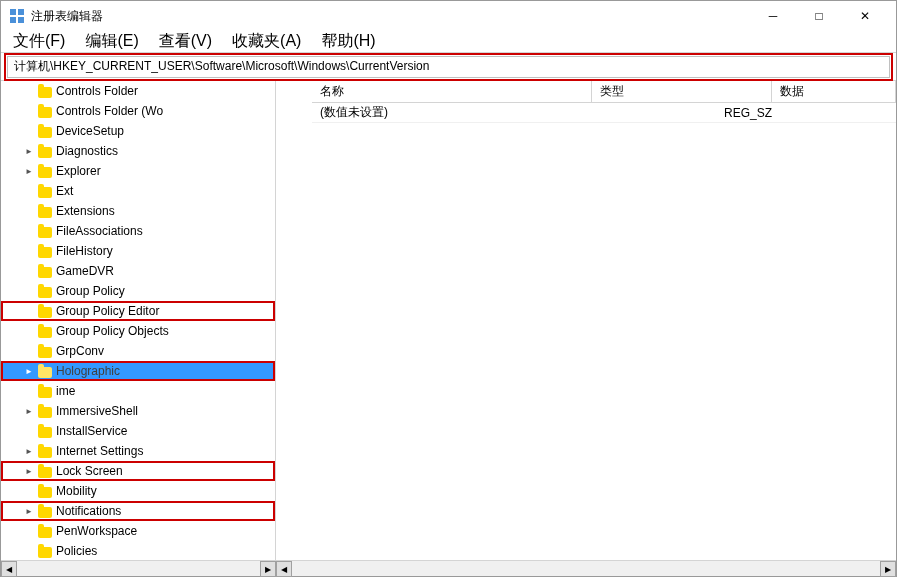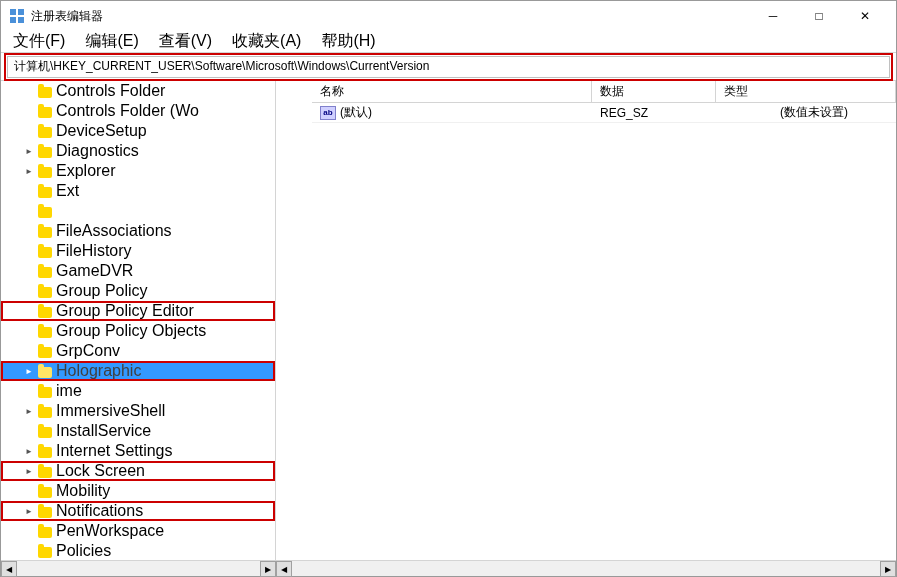--- a/index.html
+++ b/index.html
@@ -176,21 +176,21 @@
       width: 6px;
       height: 3px;
       background: #ffd700;
       border-radius: 2px 2px 0 0;
     }
 
     .tree-item.selected .folder-yellow { background: #ffe566; }
     .tree-item.selected .folder-yellow::before { background: #ffe566; }
 
     .tree-item-label {
-      font-size: 16px;
+      font-size: 12px;
       flex: 1;
       overflow: hidden;
       text-overflow: ellipsis;
     }
 
     .indent-1 { padding-left: 20px; }
 
     
     .detail-pane {
       flex: 1;
@@ -376,20 +376,21 @@
             <div class="folder-yellow"></div>
           </span>
         <span class="tree-item-label">Ext</span>
       </div>
 
       <div class="tree-item indent-1">
         <span class="expand-arrow"></span>
         <span class="folder-icon">
             <div class="folder-yellow"></div>
           </span>
+        <span class="tree-item-label">Extensions</span>
       </div>
 
       <div class="tree-item indent-1">
         <span class="expand-arrow"></span>
         <span class="folder-icon">
             <div class="folder-yellow"></div>
           </span>
         <span class="tree-item-label">FileAssociations</span>
       </div>
 
@@ -521,38 +522,34 @@
         <span class="tree-item-label">Policies</span>
       </div>
     </div>
 
     <div class="detail-pane">
 
       <div class="detail-header">
         <div class="detail-col-header col-name">
           <span>名称</span>
         </div>
+        <div class="detail-col-header col-type">
+          <span>类型</span>
+        </div>
         <div class="detail-col-header col-data">
           <span>数据</span>
         </div>
-        <div class="detail-col-header col-type">
-          <span>类型</span>
-        </div>
       </div>
 
       <div class="detail-row">
-        <div class="detail-cell col-name">
-          <div class="reg-icon">ab</div>
-          <span style="font-size:12px;">(默认)</span>
+        <div class="detail-cell col-data">
+          <span>(数值未设置)</span>
         </div>
         <div class="detail-cell col-type">
           <span>REG_SZ</span>
-        </div>
-        <div class="detail-cell col-data">
-          <span>(数值未设置)</span>
         </div>
       </div>
     </div>
   </div>
 
   <div class="bottom-area">
     <div class="bottom-left-scroll">
       <div class="scroll-btn">◀</div>
       <div class="scroll-track"></div>
       <div class="scroll-btn">▶</div>

